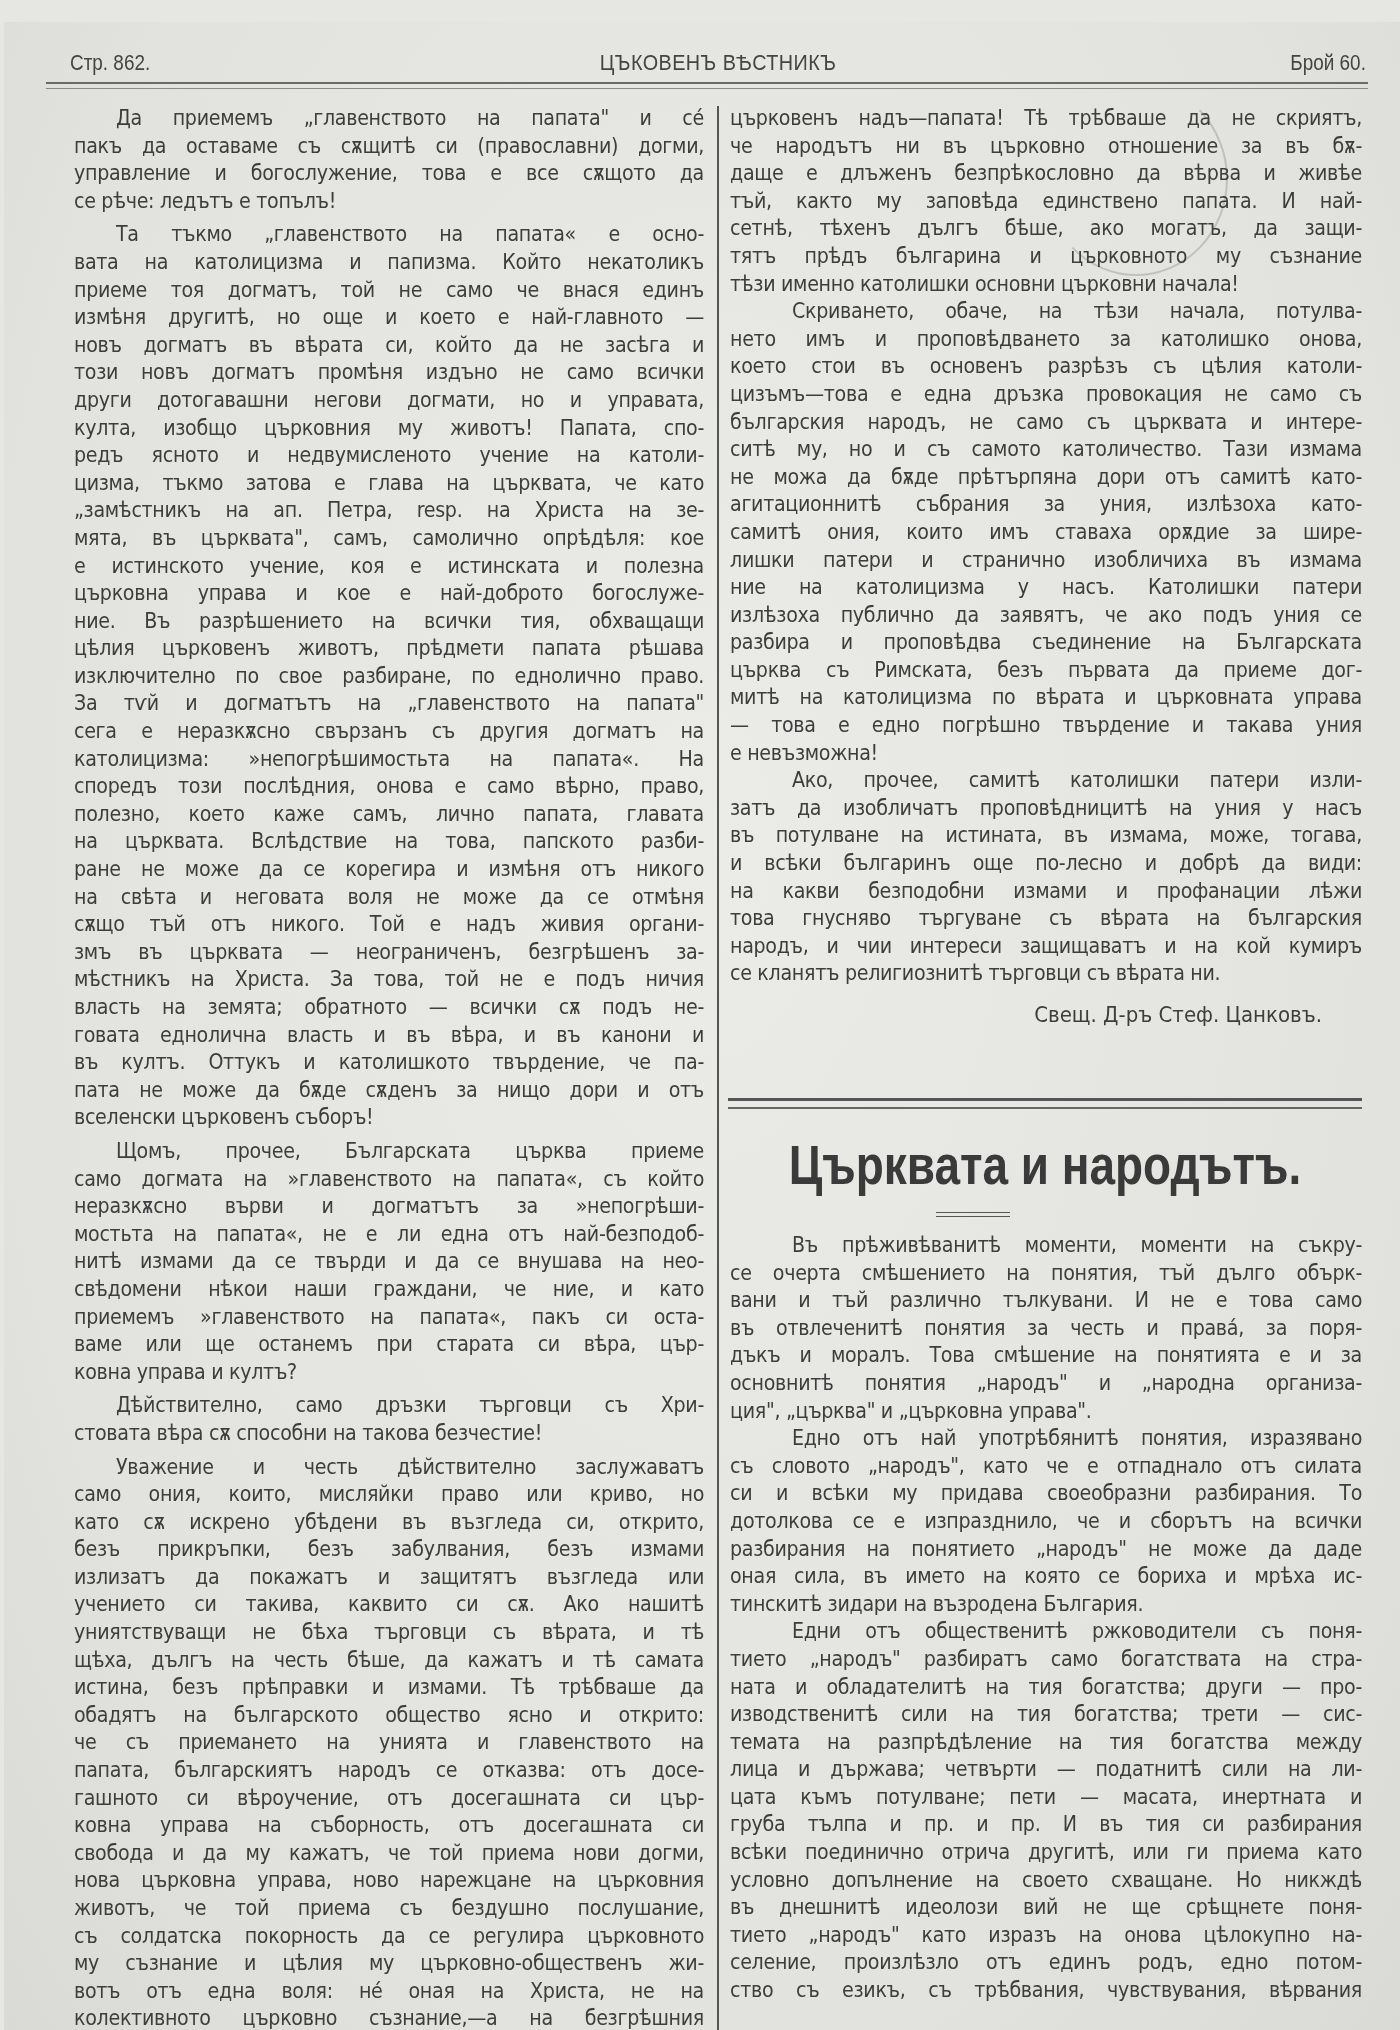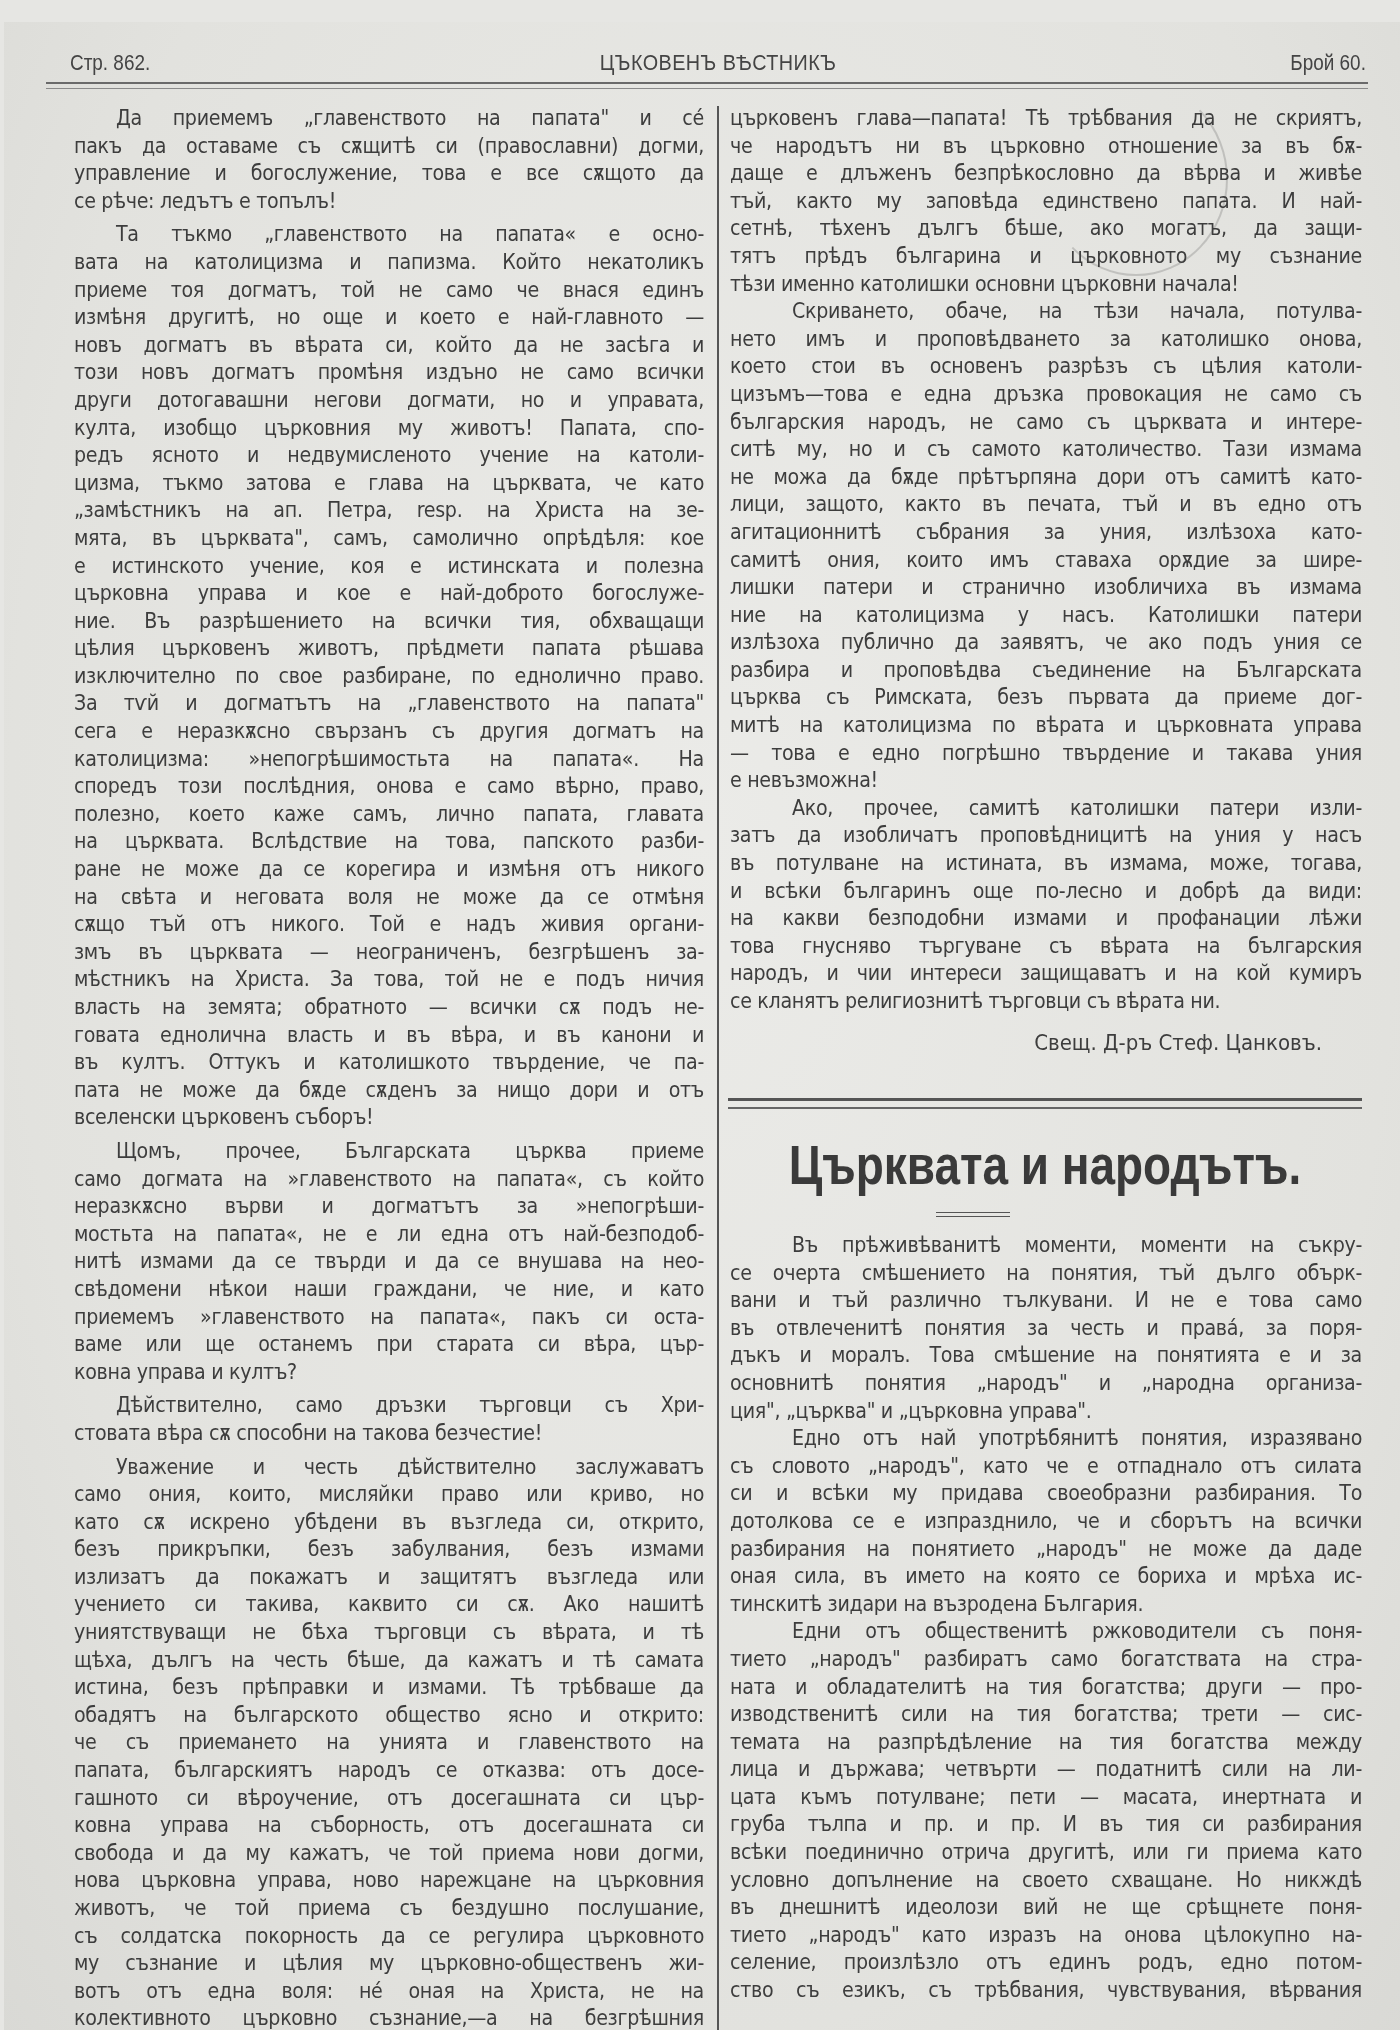--- a/index.html
+++ b/index.html
@@ -150,35 +150,34 @@
     <span class="line">съ солдатска покорность да се регулира църковното</span>
     <span class="line">му съзнание и цѣлия му църковно-общественъ жи-</span>
     <span class="line">вотъ отъ една воля: не́ оная на Христа, не на</span>
     <span class="line">колективното църковно съзнание,—а на безгрѣшния</span>
     <span class="line"></span>
   </div>
 
   <div class="vrule"></div>
 
   <div class="col col-right">
-    <span class="line">църковенъ глава—папата! Тѣ трѣбвания да не скриятъ,</span>
+    <span class="line">църковенъ надъ—папата! Тѣ трѣбваше да не скриятъ,</span>
     <span class="line">че народътъ ни въ църковно отношение за въ бѫ-</span>
     <span class="line">даще е длъженъ безпрѣкословно да вѣрва и живѣе</span>
     <span class="line">тъй, както му заповѣда единствено папата. И най-</span>
     <span class="line">сетнѣ, тѣхенъ дългъ бѣше, ако могатъ, да защи-</span>
     <span class="line">тятъ прѣдъ българина и църковното му съзнание</span>
     <span class="line last">тѣзи именно католишки основни църковни начала!</span>
     <span class="line indent2">Скриването, обаче, на тѣзи начала, потулва-</span>
     <span class="line">нето имъ и проповѣдването за католишко онова,</span>
     <span class="line">което стои въ основенъ разрѣзъ съ цѣлия католи-</span>
     <span class="line">цизъмъ—това е една дръзка провокация не само съ</span>
     <span class="line">българския народъ, не само съ църквата и интере-</span>
     <span class="line">ситѣ му, но и съ самото католичество. Тази измама</span>
     <span class="line">не можа да бѫде прѣтърпяна дори отъ самитѣ като-</span>
-    <span class="line">лици, защото, както въ печата, тъй и въ едно отъ</span>
     <span class="line">агитационнитѣ събрания за уния, излѣзоха като-</span>
     <span class="line">самитѣ ония, които имъ ставаха орѫдие за шире-</span>
     <span class="line">лишки патери и странично изобличиха въ измама</span>
     <span class="line">ние на католицизма у насъ. Католишки патери</span>
     <span class="line">излѣзоха публично да заявятъ, че ако подъ уния се</span>
     <span class="line">разбира и проповѣдва съединение на Българската</span>
     <span class="line">църква съ Римската, безъ първата да приеме дог-</span>
     <span class="line">митѣ на католицизма по вѣрата и църковната управа</span>
     <span class="line">— това е едно погрѣшно твърдение и такава уния</span>
     <span class="line last">е невъзможна!</span>

